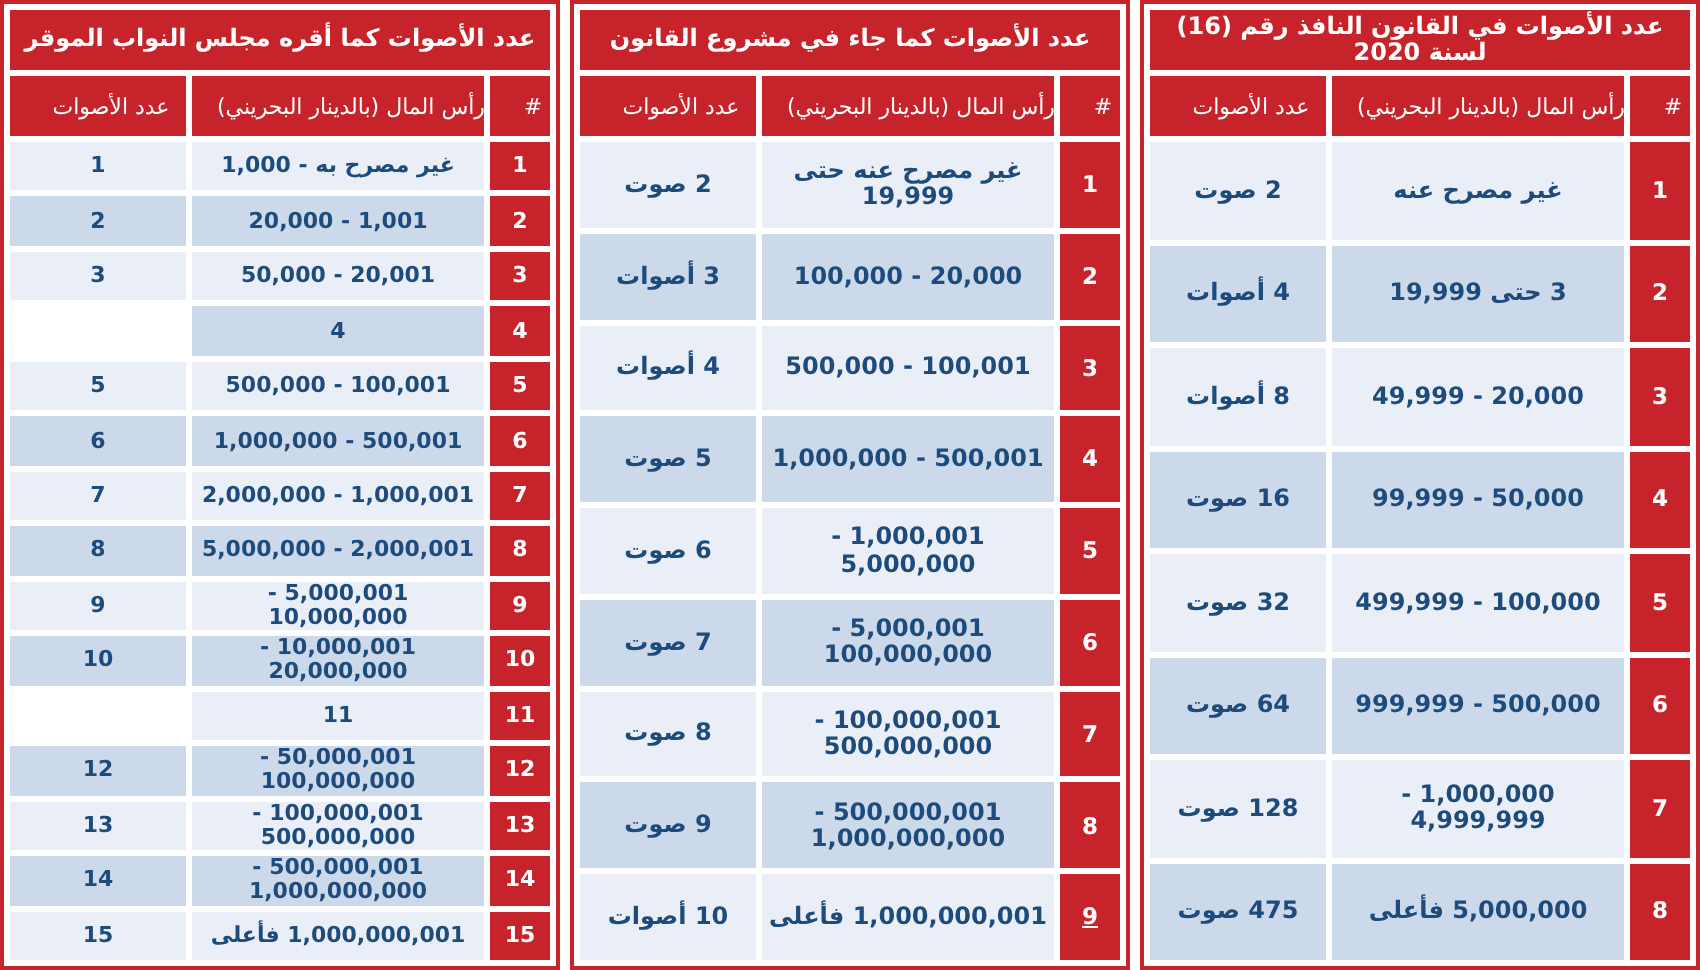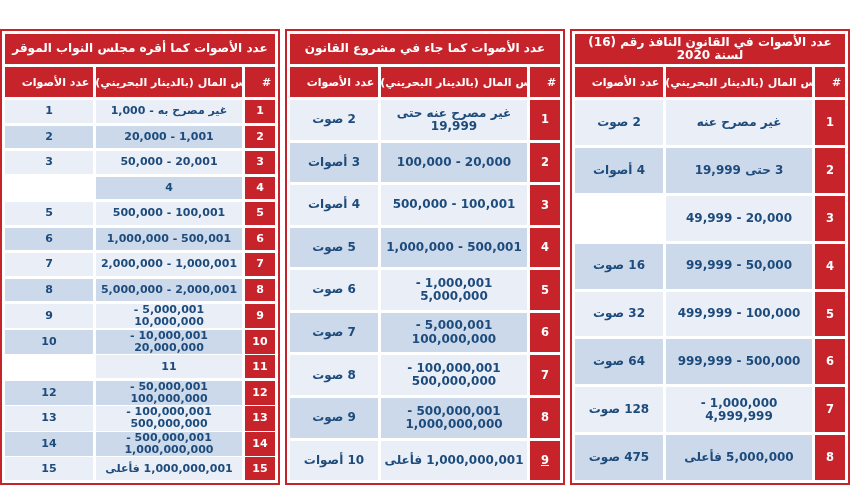--- a/index.html
+++ b/index.html
@@ -16,39 +16,38 @@
     display:flex;flex-direction:row;gap:5px;direction:rtl;
     background:var(--pageBg);
   }
   .table-card{
     flex:1 1 0;box-sizing:border-box;
     border:2px solid var(--red);
     background:#fff;
     padding:3px;
     display:flex;flex-direction:column;gap:3px;
     min-width:0;
-    margin-top:29px;
   }
   .t-title{
     flex:0 0 auto;height:30px;
     background:var(--red);color:#fff;
     font-weight:bold;font-size:12px;
     display:flex;align-items:center;justify-content:center;
     text-align:center;line-height:1.1;
     padding:0 4px;
   }
   .t-header{flex:0 0 auto;height:30px;}
   .t-header,.t-row{
     display:grid;grid-template-columns:30px 1fr 88px;gap:3px;
     min-height:0;
   }
   .t-row{flex:1 1 0;}
   .hcell{
     background:var(--red);color:#fff;
-    font-weight:bold;font-size:11px;
+    font-weight:normal;font-size:11px;
     display:flex;align-items:center;justify-content:center;
     white-space:nowrap;overflow:hidden;padding-left:13px;
   }
   .cell{
     display:flex;align-items:center;justify-content:center;
     font-weight:bold;font-size:12px;color:var(--navy);
     text-align:center;line-height:1.1;padding:0 2px;
     direction:rtl;
   }
   .idx{background:var(--red);color:#fff;font-size:11.5px;}
@@ -75,20 +74,21 @@
     <div class="cell data">2 صوت</div>
   </div>
       <div class="t-row dark">
     <div class="cell idx">2</div>
     <div class="cell data">3 حتى 19,999</div>
     <div class="cell data">4 أصوات</div>
   </div>
       <div class="t-row light">
     <div class="cell idx">3</div>
     <div class="cell data">20,000 - 49,999</div>
+    <div class="cell data">8 أصوات</div>
   </div>
       <div class="t-row dark">
     <div class="cell idx">4</div>
     <div class="cell data">50,000 - 99,999</div>
     <div class="cell data">16 صوت</div>
   </div>
       <div class="t-row light">
     <div class="cell idx">5</div>
     <div class="cell data">100,000 - 499,999</div>
     <div class="cell data">32 صوت</div>

